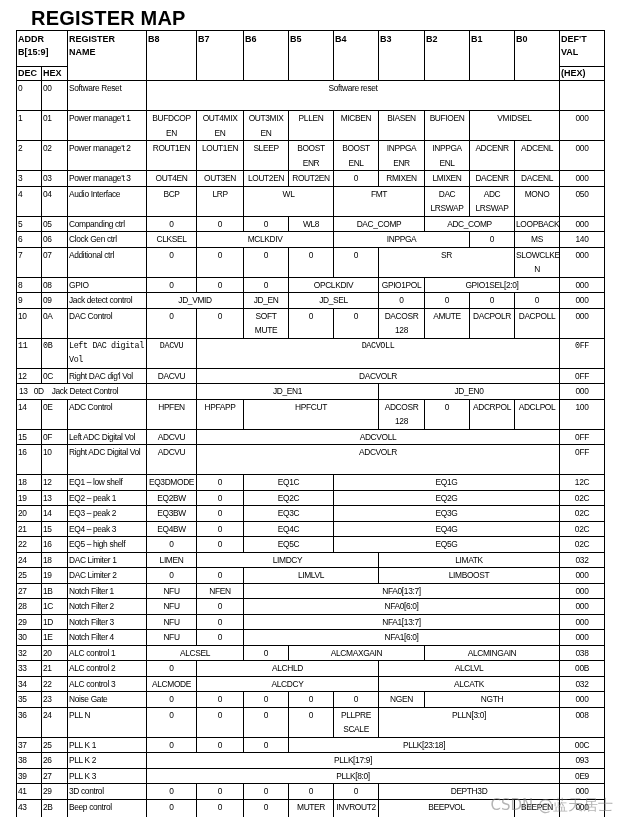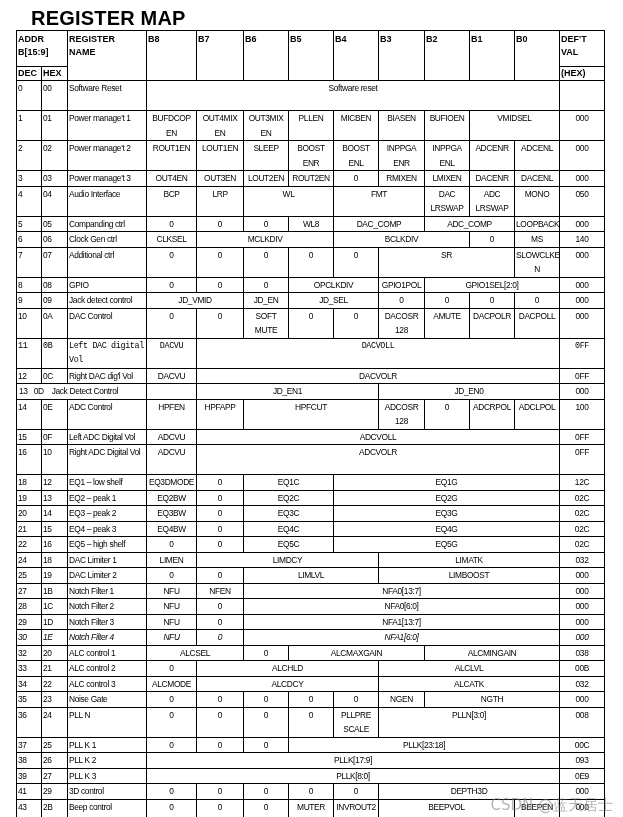--- a/index.html
+++ b/index.html
@@ -138,21 +138,21 @@
         <td class="c wrap" colspan="2">ADC_COMP</td>
         <td class="c wrap">LOOPBACK</td>
         <td class="def">000</td>
       </tr>
       <tr style="height: 15px;">
         <td class="num">6</td>
         <td class="num">06</td>
         <td class="l wrap">Clock Gen ctrl</td>
         <td class="c wrap">CLKSEL</td>
         <td class="c wrap" colspan="3">MCLKDIV</td>
-        <td class="c wrap" colspan="3">BCLKDIV</td>
+        <td class="c wrap" colspan="3">INPPGA</td>
         <td class="c wrap">0</td>
         <td class="c wrap">MS</td>
         <td class="def">140</td>
       </tr>
       <tr style="height: 30px;">
         <td class="num">7</td>
         <td class="num">07</td>
         <td class="l wrap">Additional ctrl</td>
         <td class="c wrap">0</td>
         <td class="c wrap">0</td>
@@ -344,21 +344,21 @@
       </tr>
       <tr style="height: 15px;">
         <td class="num">29</td>
         <td class="num">1D</td>
         <td class="l wrap">Notch Filter 3</td>
         <td class="c wrap">NFU</td>
         <td class="c wrap">0</td>
         <td class="c wrap" colspan="7">NFA1[13:7]</td>
         <td class="def">000</td>
       </tr>
-      <tr style="height: 15px; font-style: italic;">
+      <tr style="height: 15px;">
         <td class="num">30</td>
         <td class="num">1E</td>
         <td class="l wrap">Notch Filter 4</td>
         <td class="c wrap">NFU</td>
         <td class="c wrap">0</td>
         <td class="c wrap" colspan="7">NFA1[6:0]</td>
         <td class="def">000</td>
       </tr>
       <tr style="height: 15px;">
         <td class="num">32</td>

